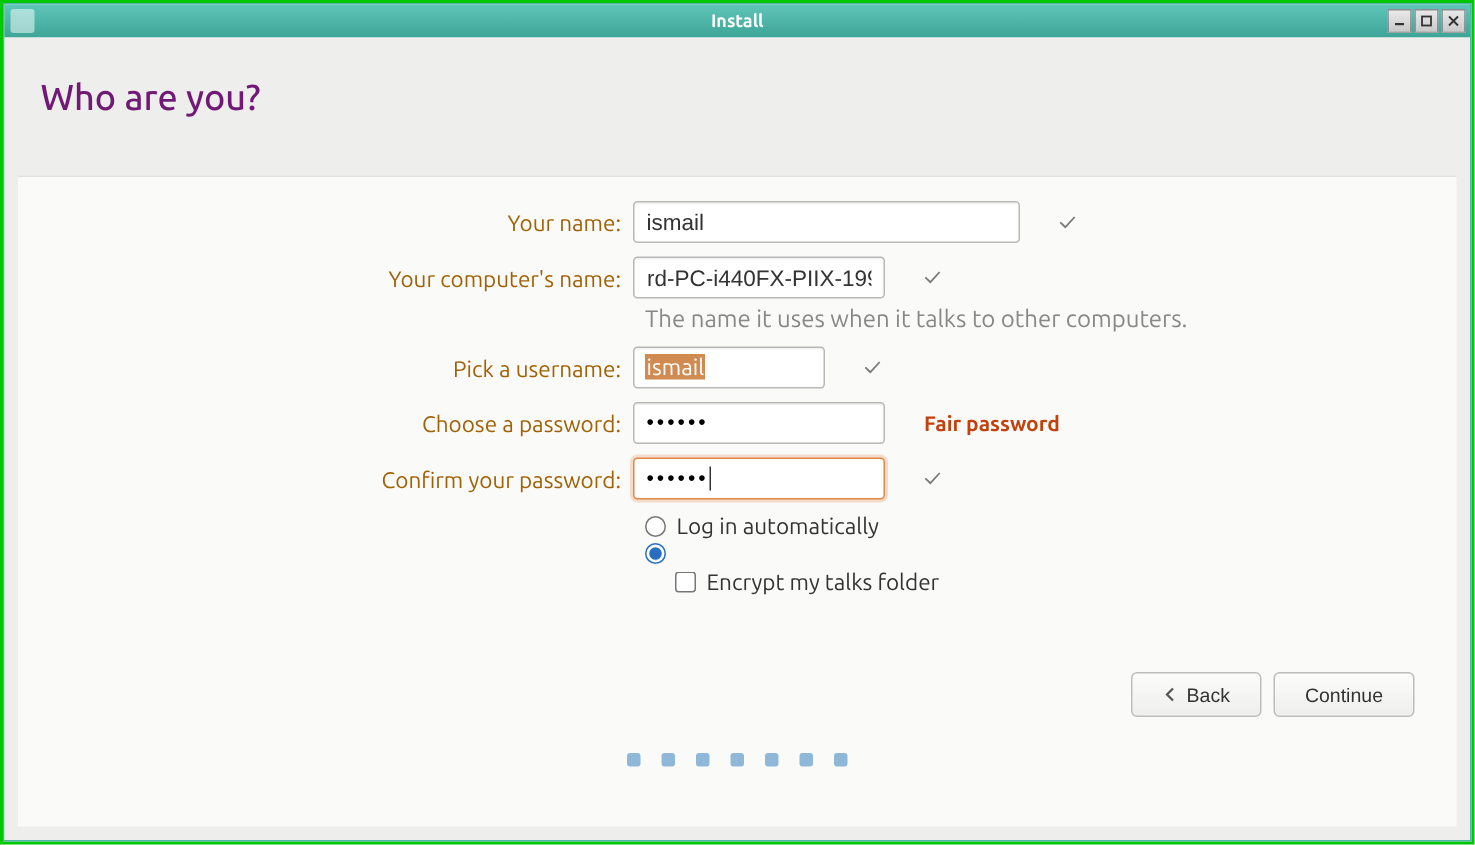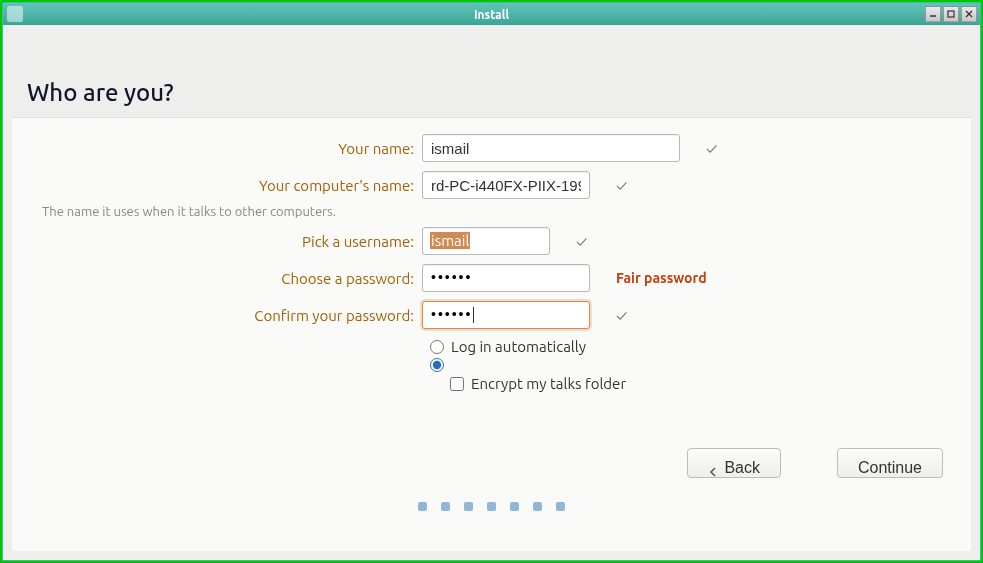--- a/index.html
+++ b/index.html
@@ -48,22 +48,21 @@
   }
   .inner-panel {
     position: absolute;
     left: 9px; right: 9px; top: 92px; bottom: 9px;
     background: #fafaf9;
     border-top: 1px solid #e0e0df;
   }
   h1 {
     font-size: 24px;
     font-weight: 500;
-    color: #0f172a;
-    margin-top: 28px;
+    color: #701a75;
   }
   .form {
     position: absolute;
     top: 110px; left: 0; right: 0;
     padding: 0 30px;
   }
   .row {
     display: flex; align-items: center;
     margin-bottom: 9px;
   }
@@ -86,21 +85,22 @@
     box-shadow: inset 0 1px 1px rgba(0,0,0,.06);
   }
   input.focused {
     border-color: #e38544;
     box-shadow: 0 0 0 2px rgba(227,133,68,.25);
   }
   .check {
     color: #7a7a78; font-size: 16px;
   }
   .hint {
-    color: #888; font-size: 13px;
+    color: #888; font-size: 16px;
+    margin-left: 388px;
     margin-top: -4px; margin-bottom: 9px;
   }
   .pw-strength {
     color: #c2410c; font-weight: bold; font-size: 14px;
   }
   .radio-block {
     margin-left: 388px;
     margin-top: 4px;
     font-size: 15px;
     color: #333;
@@ -119,24 +119,24 @@
     position: absolute;
     right: 28px; top: 330px;
     display: flex; gap: 8px;
   }
   .nav-buttons button {
     height: 30px;
     border: 1px solid #bdbdbb;
     border-radius: 4px;
     background: linear-gradient(#fcfcfb,#eeeeec);
     padding: 0 20px;
-    font-size: 16px;
+    font-size: 13px;
     color: #333;
     cursor: pointer;
-    display: flex; align-items: flex-end; gap: 6px; margin-left: 48px;
+    display: flex; align-items: center; gap: 6px;
   }
   .progress-dots {
     position: absolute;
     left: 0; right: 0; bottom: 40px;
     display: flex; justify-content: center; gap: 14px;
   }
   .progress-dots .dot {
     width: 9px; height: 9px; border-radius: 2px;
     background: #8fb8d8;
   }

